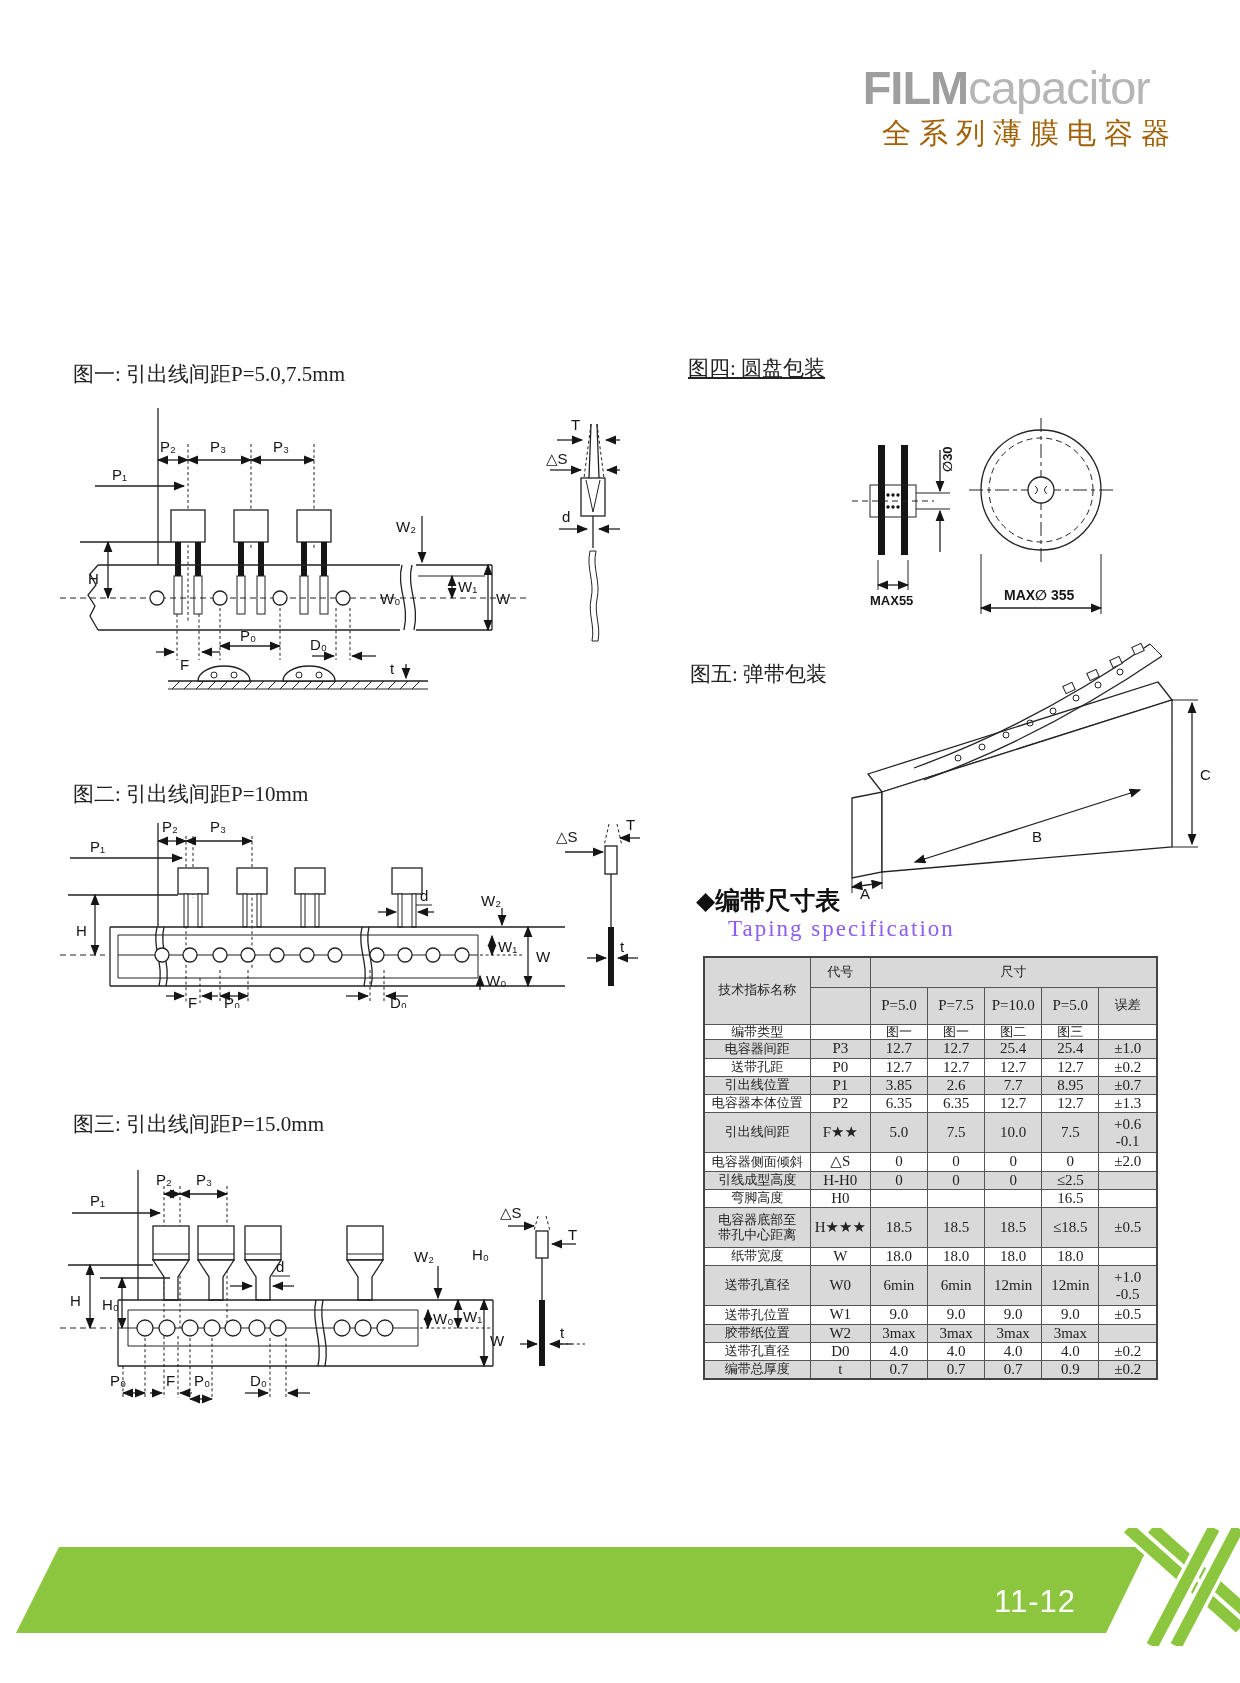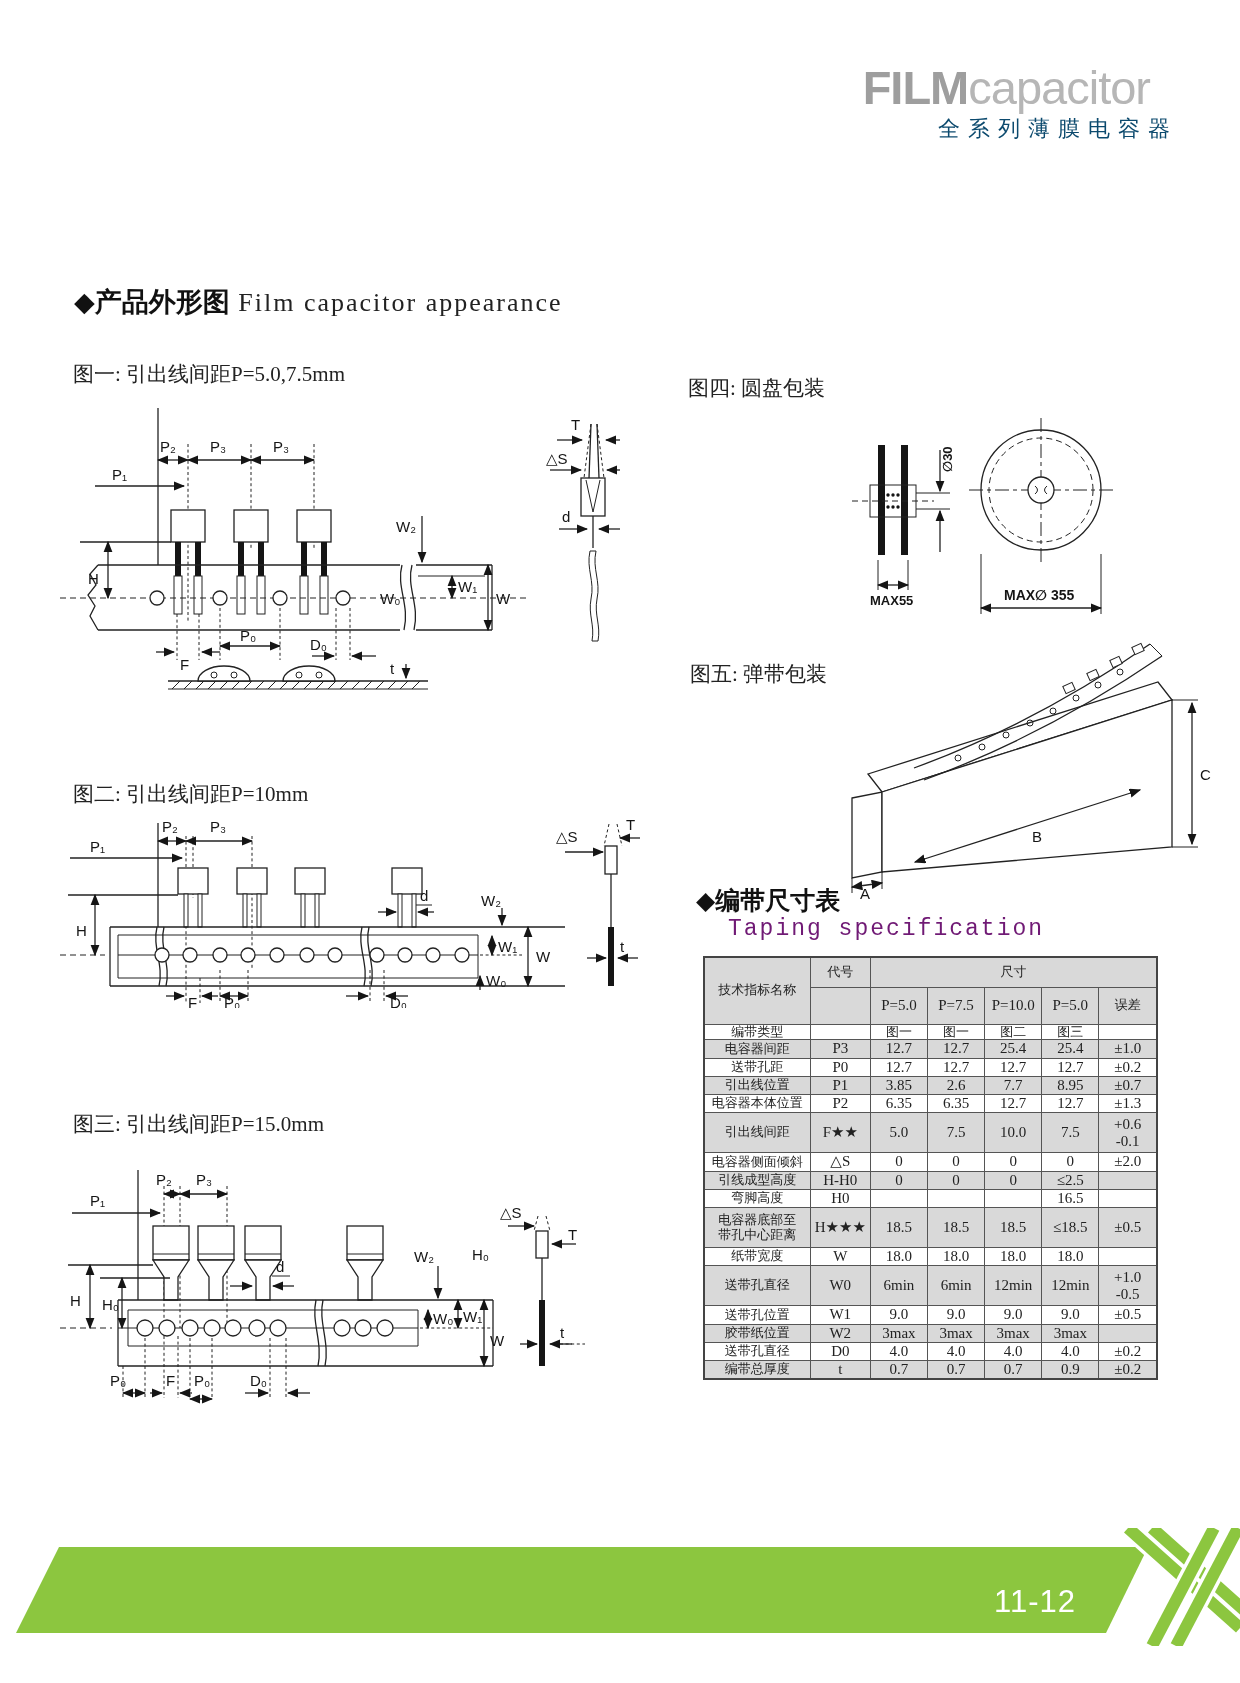--- a/index.html
+++ b/index.html
@@ -3,28 +3,28 @@
 <meta charset="utf-8">
 <style>
   html,body{margin:0;padding:0;background:#ffffff;}
   #page{position:relative;width:1240px;height:1683px;background:#fff;overflow:hidden;
         font-family:"Liberation Sans","DejaVu Sans",sans-serif;color:#1c1c1c;}
   .abs{position:absolute;}
   
   .brand{top:64px;right:90px;font-size:47px;letter-spacing:-1px;line-height:1;white-space:nowrap;}
   .brand .b1{font-weight:bold;color:#9e9e9e;}
   .brand .b2{font-weight:400;color:#b6b6b6;margin-top:12px;}
-  .brand-sub{top:114px;right:70px;font-size:22px;letter-spacing:8px;margin-right:-8px;color:#0c4a6e;white-space:nowrap;}
+  .brand-sub{top:114px;right:70px;font-size:29px;letter-spacing:8px;margin-right:-8px;color:#a16207;white-space:nowrap;}
   
   .sec-title{top:284px;left:74px;white-space:nowrap;}
   .sec-title .zh{font-weight:bold;font-size:27px;color:#111;}
   .sec-title .en{font-family:"Liberation Serif","DejaVu Serif",serif;font-size:26px;letter-spacing:2px;color:#222;}
   .cap{font-family:"Liberation Serif","DejaVu Serif",serif;font-size:21px;color:#222;white-space:nowrap;}
   .tap-zh{top:884px;left:696px;font-weight:bold;font-size:25px;color:#111;}
-  .tap-en{top:916px;left:728px;font-family:Liberation Mono, monospace;font-size:23px;letter-spacing:2px;color:#701a75;}
+  .tap-en{top:916px;left:728px;font-family:Liberation Serif, serif;font-size:23px;letter-spacing:2px;color:#8b5cf6;}
   
   table.spec{border-collapse:collapse;border:2px solid #444;table-layout:fixed;width:455px;background:#fff;}
   .spec td{border:1px solid #555;text-align:center;vertical-align:middle;padding:0;
            font-family:"Liberation Serif","DejaVu Serif",serif;font-size:15px;color:#222;
            white-space:pre-line;line-height:1.15;overflow:hidden;}
   .spec td.zh{font-family:"Liberation Sans","DejaVu Sans",sans-serif;font-size:13px;}
   .spec tr{height:15px;}
   .spec tr.h1{height:30px;} .spec tr.h2{height:37px;padding-left:10px;}
   .spec tr.tall{height:40px;}
   .spec tr.shade td{background:#d9d9d9;}
@@ -46,28 +46,25 @@
 </head>
 <body>
 
 <div id="page">
 
   <div class="abs brand">
     <span class="b1">FILM</span><span class="b2">capacitor</span>
   </div>
   <div class="abs brand-sub">全系列薄膜电容器</div>
 
-  <div class="abs sec-title">
-    <span class="zh">◆产品外形图</span><span class="en"> Film capacitor appearance</span>
-  </div>
 
   <div class="abs cap" style="left:73px;top:360px;">图一: 引出线间距P=5.0,7.5mm</div>
   <div class="abs cap" style="left:73px;top:780px;">图二: 引出线间距P=10mm</div>
   <div class="abs cap" style="left:73px;top:1110px;">图三: 引出线间距P=15.0mm</div>
-  <div class="abs cap" style="left:688px;top:374px;">图四: 圆盘包装</div>
+  <div class="abs cap" style="left:688px;top:354px;text-decoration:underline;">图四: 圆盘包装</div>
   <div class="abs cap" style="left:690px;top:660px;">图五: 弹带包装</div>
 
   <svg class="abs" style="left:60px;top:398px;" width="560" height="300" viewBox="0 0 560 300">
     <defs>
       <marker id="ah" markerWidth="9" markerHeight="8" refX="8" refY="3.5" orient="auto-start-reverse">
         <path d="M0,0L9,3.5L0,7z" fill="#151515"></path>
       </marker>
     </defs>
     <g>
       <line class="s" x1="98" y1="10" x2="98" y2="167"></line>

